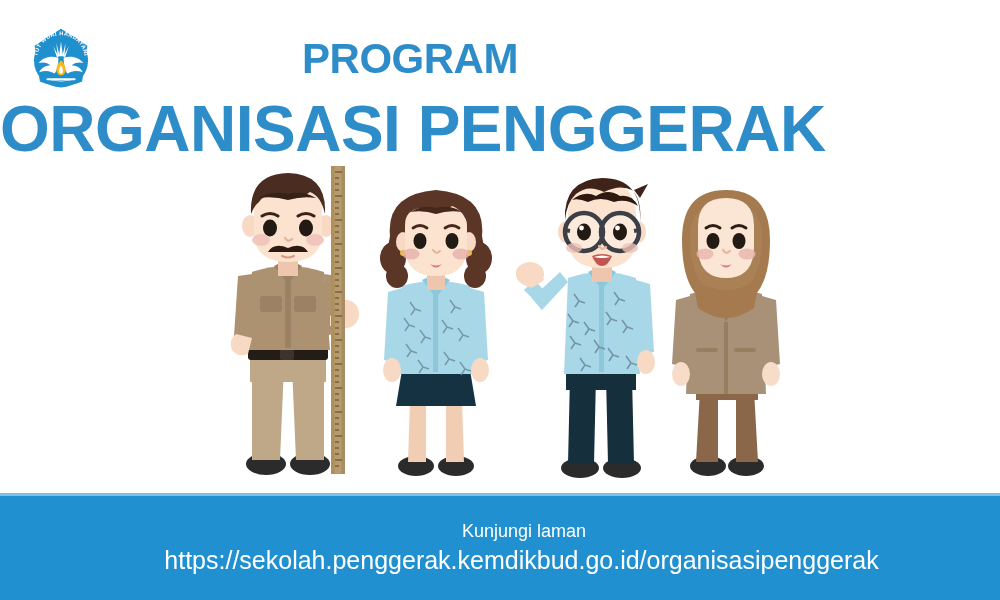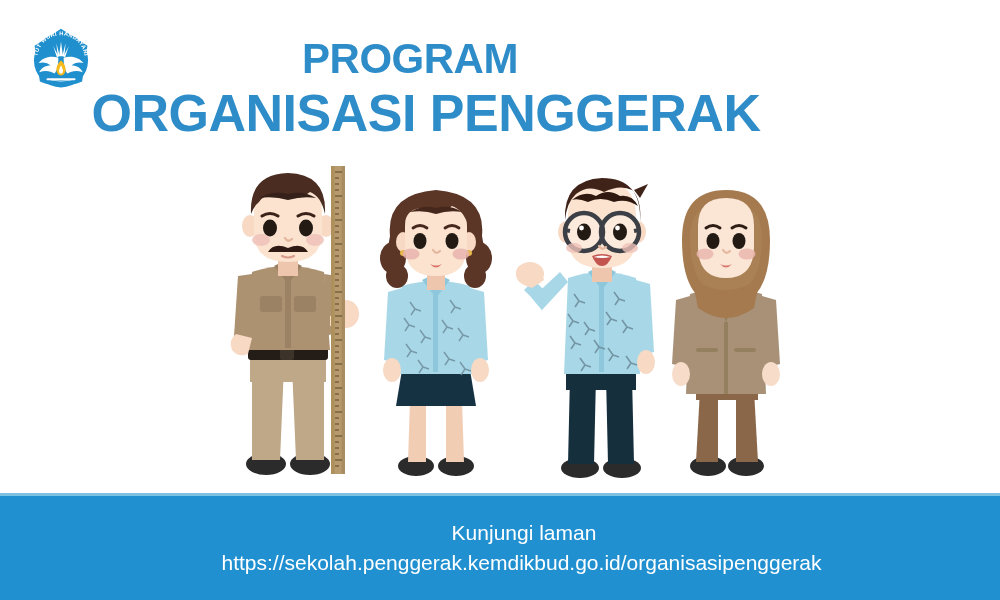--- a/index.html
+++ b/index.html
@@ -39,21 +39,21 @@
   }
   .title-line {
     display: block;
     color: #2e8dc8;
     font-family: "Liberation Sans", sans-serif;
     font-weight: bold;
     letter-spacing: -0.5px;
     white-space: nowrap;
   }
   .title-line-1 { font-size: 42px; }
-  .title-line-2 { font-size: 52px; margin-top: 6px; padding-left: 32px; }
+  .title-line-2 { font-size: 64px; margin-top: 16px; }
 
   
   .stage {
     position: absolute;
     left: 0;
     top: 160px;
     width: 1000px;
     height: 330px;
   }
   .figure { position: absolute; }
@@ -73,22 +73,22 @@
     align-items: center;
     justify-content: center;
   }
   .footer-line {
     color: #ffffff;
     font-family: "Liberation Sans", sans-serif;
     font-weight: normal;
     text-align: center;
     white-space: nowrap;
   }
-  .footer-line-1 { font-size: 21px; line-height: 1.25; margin-left: 48px; }
-  .footer-line-2 { font-size: 21px; line-height: 1.25; margin-top: 3px; margin-left: 43px; }
+  .footer-line-1 { font-size: 18px; line-height: 1.25; margin-left: 48px; }
+  .footer-line-2 { font-size: 25px; line-height: 1.25; margin-top: 3px; margin-left: 43px; }
 </style>
 </head>
 <body>
 
 <div id="poster">
 
   <div class="logo">
     <svg viewBox="0 0 100 100" width="66" height="66" aria-hidden="true">
 
       <path d="M50 4 L90 30 L82 84 Q50 97 18 84 L10 30 Z" fill="#1f8fce"></path>

